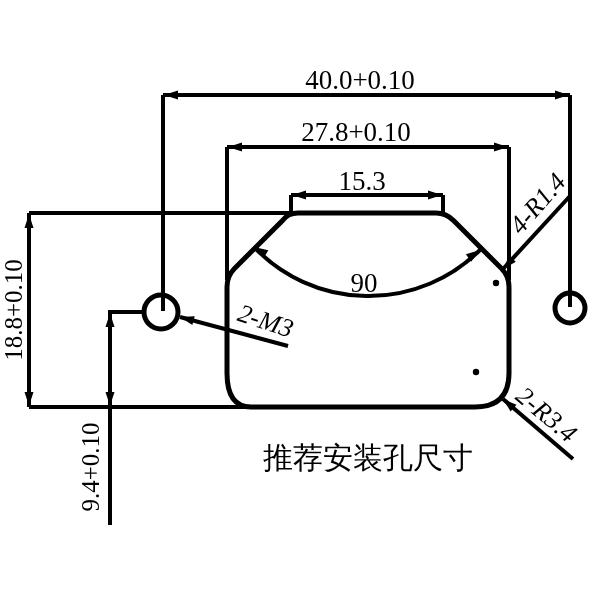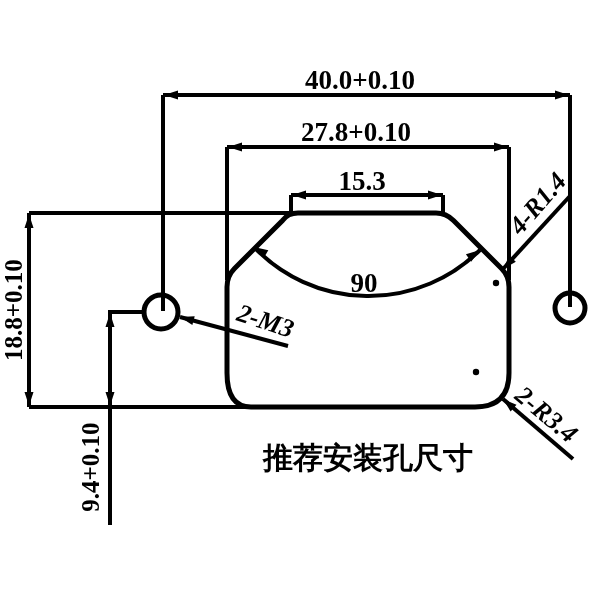--- a/index.html
+++ b/index.html
@@ -1,16 +1,16 @@
 <!DOCTYPE html>
 <html><head>
 <meta charset="utf-8">
 <style>
   html,body{margin:0;padding:0;background:#ffffff;width:600px;height:600px;overflow:hidden;}
-  .stage{position:relative;width:600px;height:600px;background:#fff;font-weight:bold;}
+  .stage{position:relative;width:600px;height:600px;background:#fff;}
   svg{display:block;}
   text{fill:#000;}
   .dim-text{font-family:"Liberation Serif","DejaVu Serif",serif;font-size:27px;}
   .dim-text-v{font-family:"Liberation Serif","DejaVu Serif",serif;font-size:25px;}
   .leader-text{font-family:"Liberation Serif","DejaVu Serif",serif;font-size:26px;font-style:italic;}
   .title-text{font-family:"Liberation Serif","DejaVu Serif",serif;font-size:30px;}
   .thick{stroke:#000;stroke-width:5;fill:none;}
   .dline{stroke:#000;stroke-width:4;fill:none;}
   .arrow{fill:#000;stroke:none;}
 </style>

